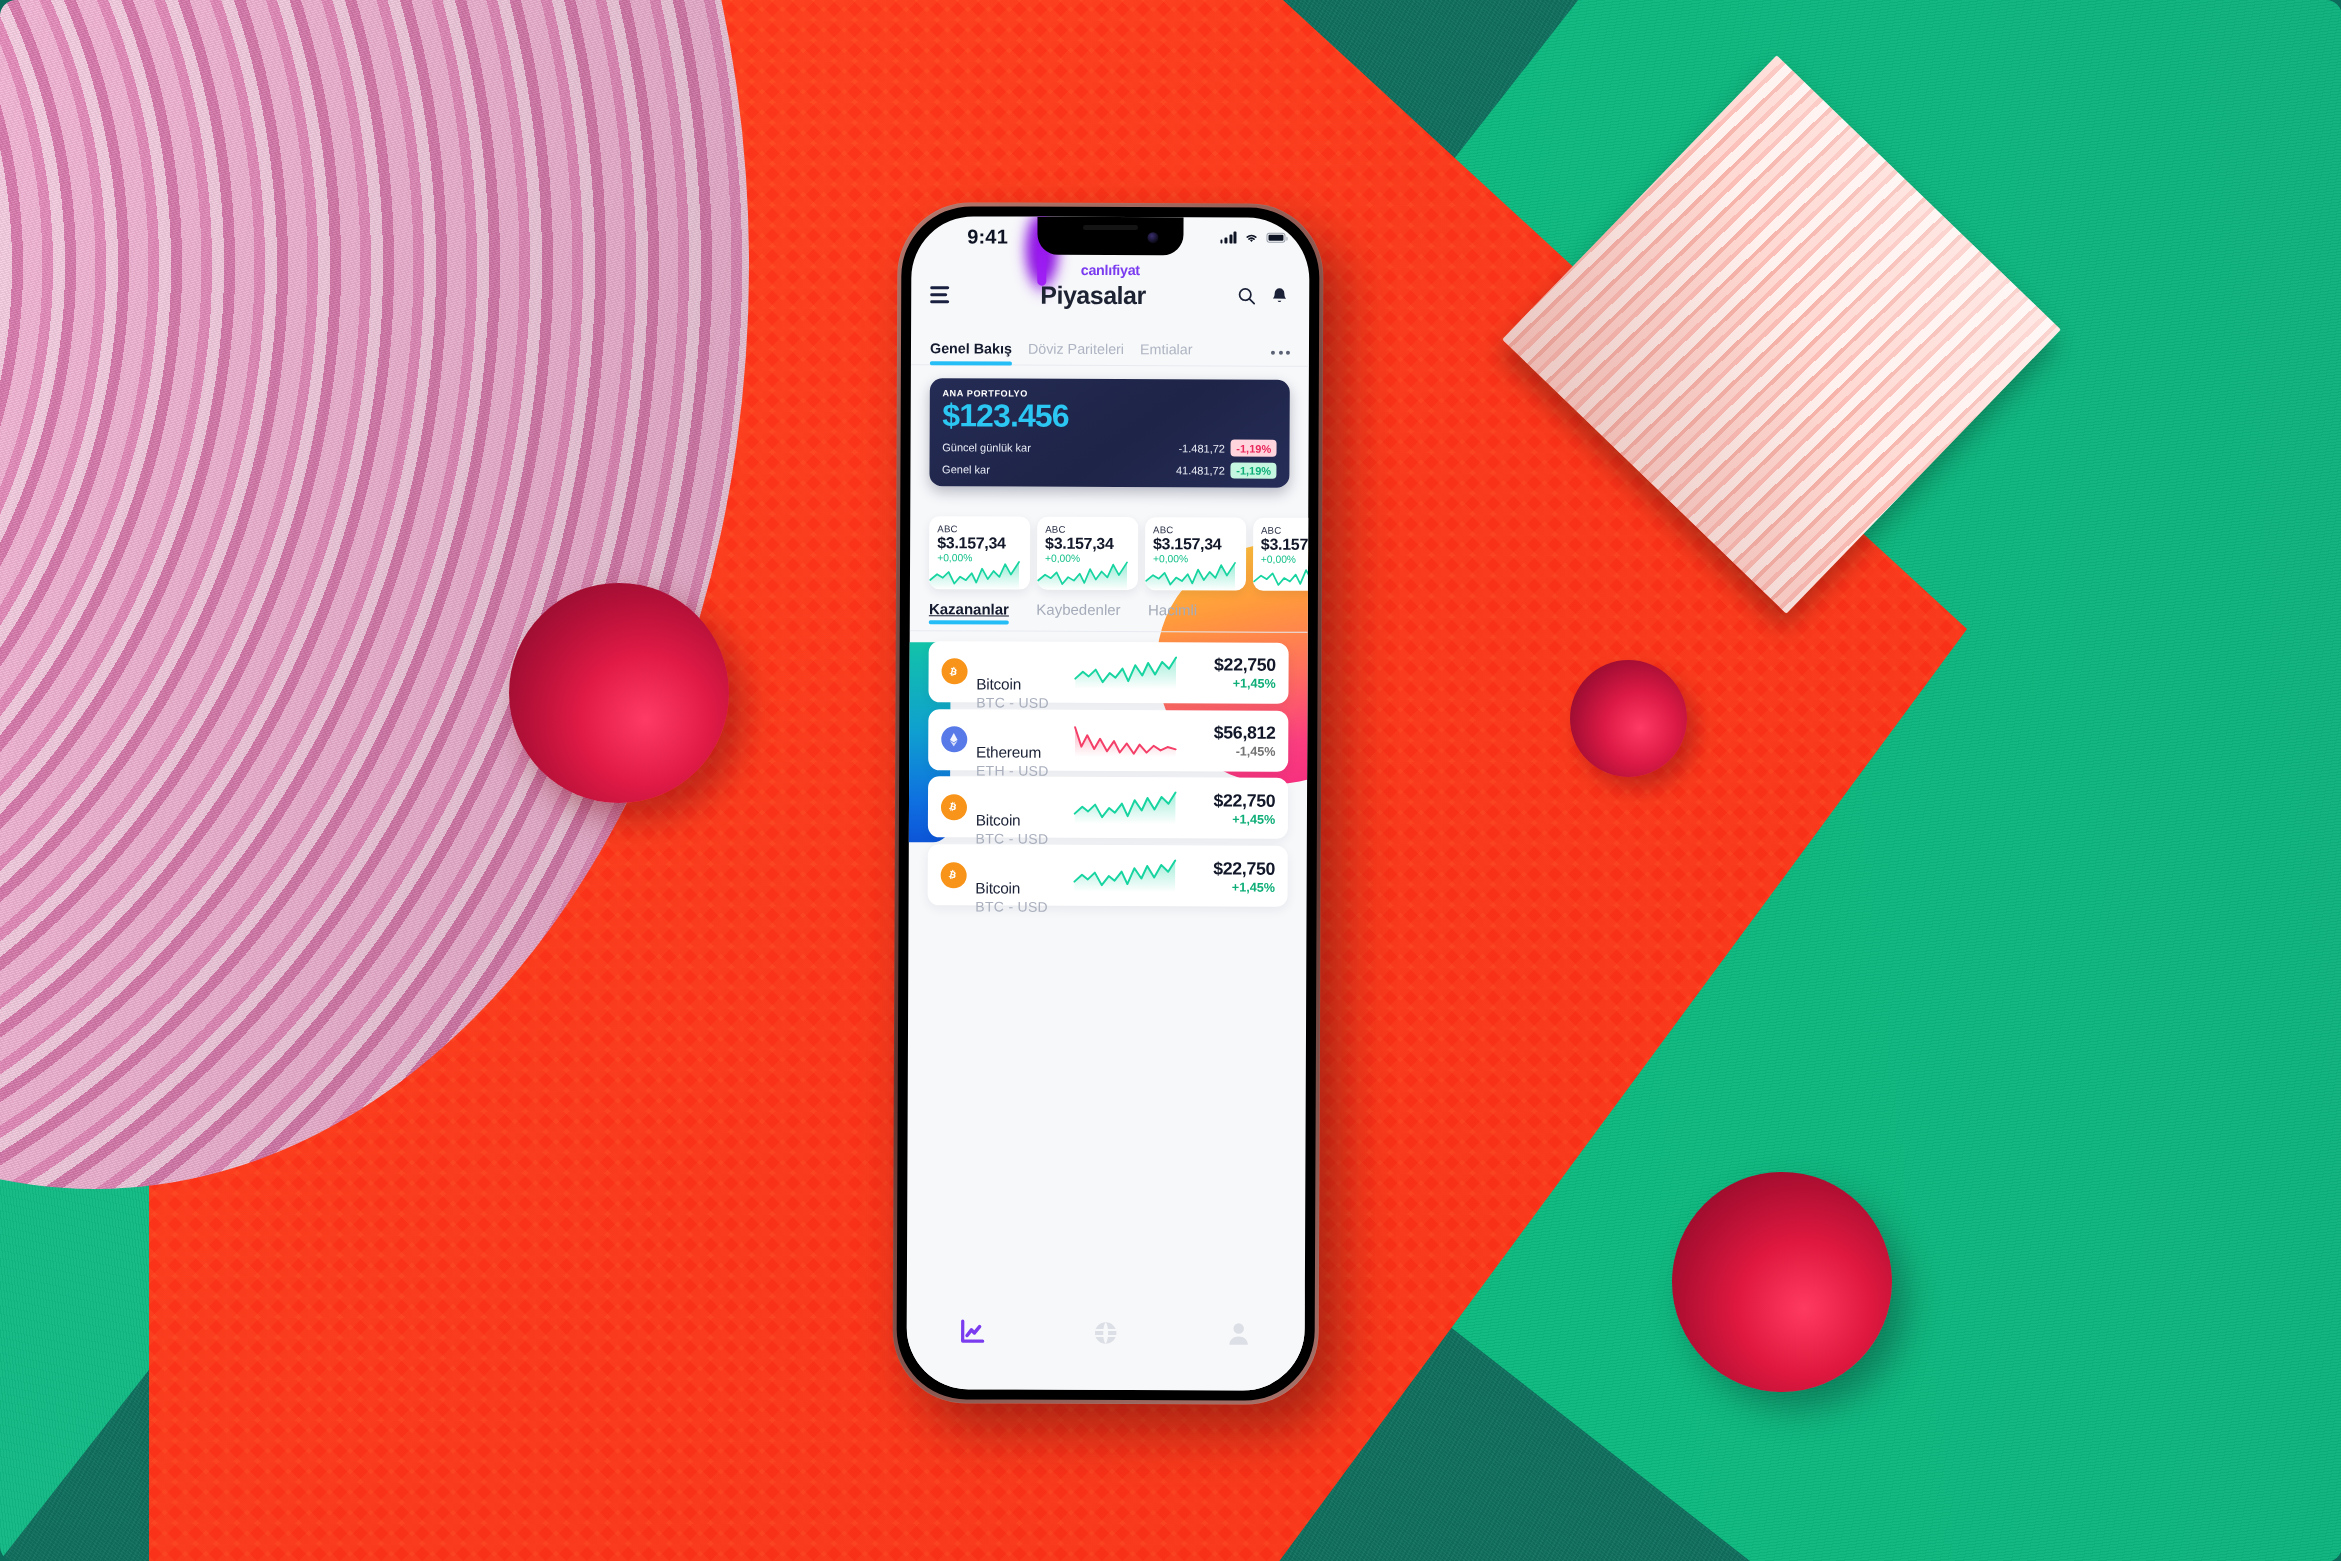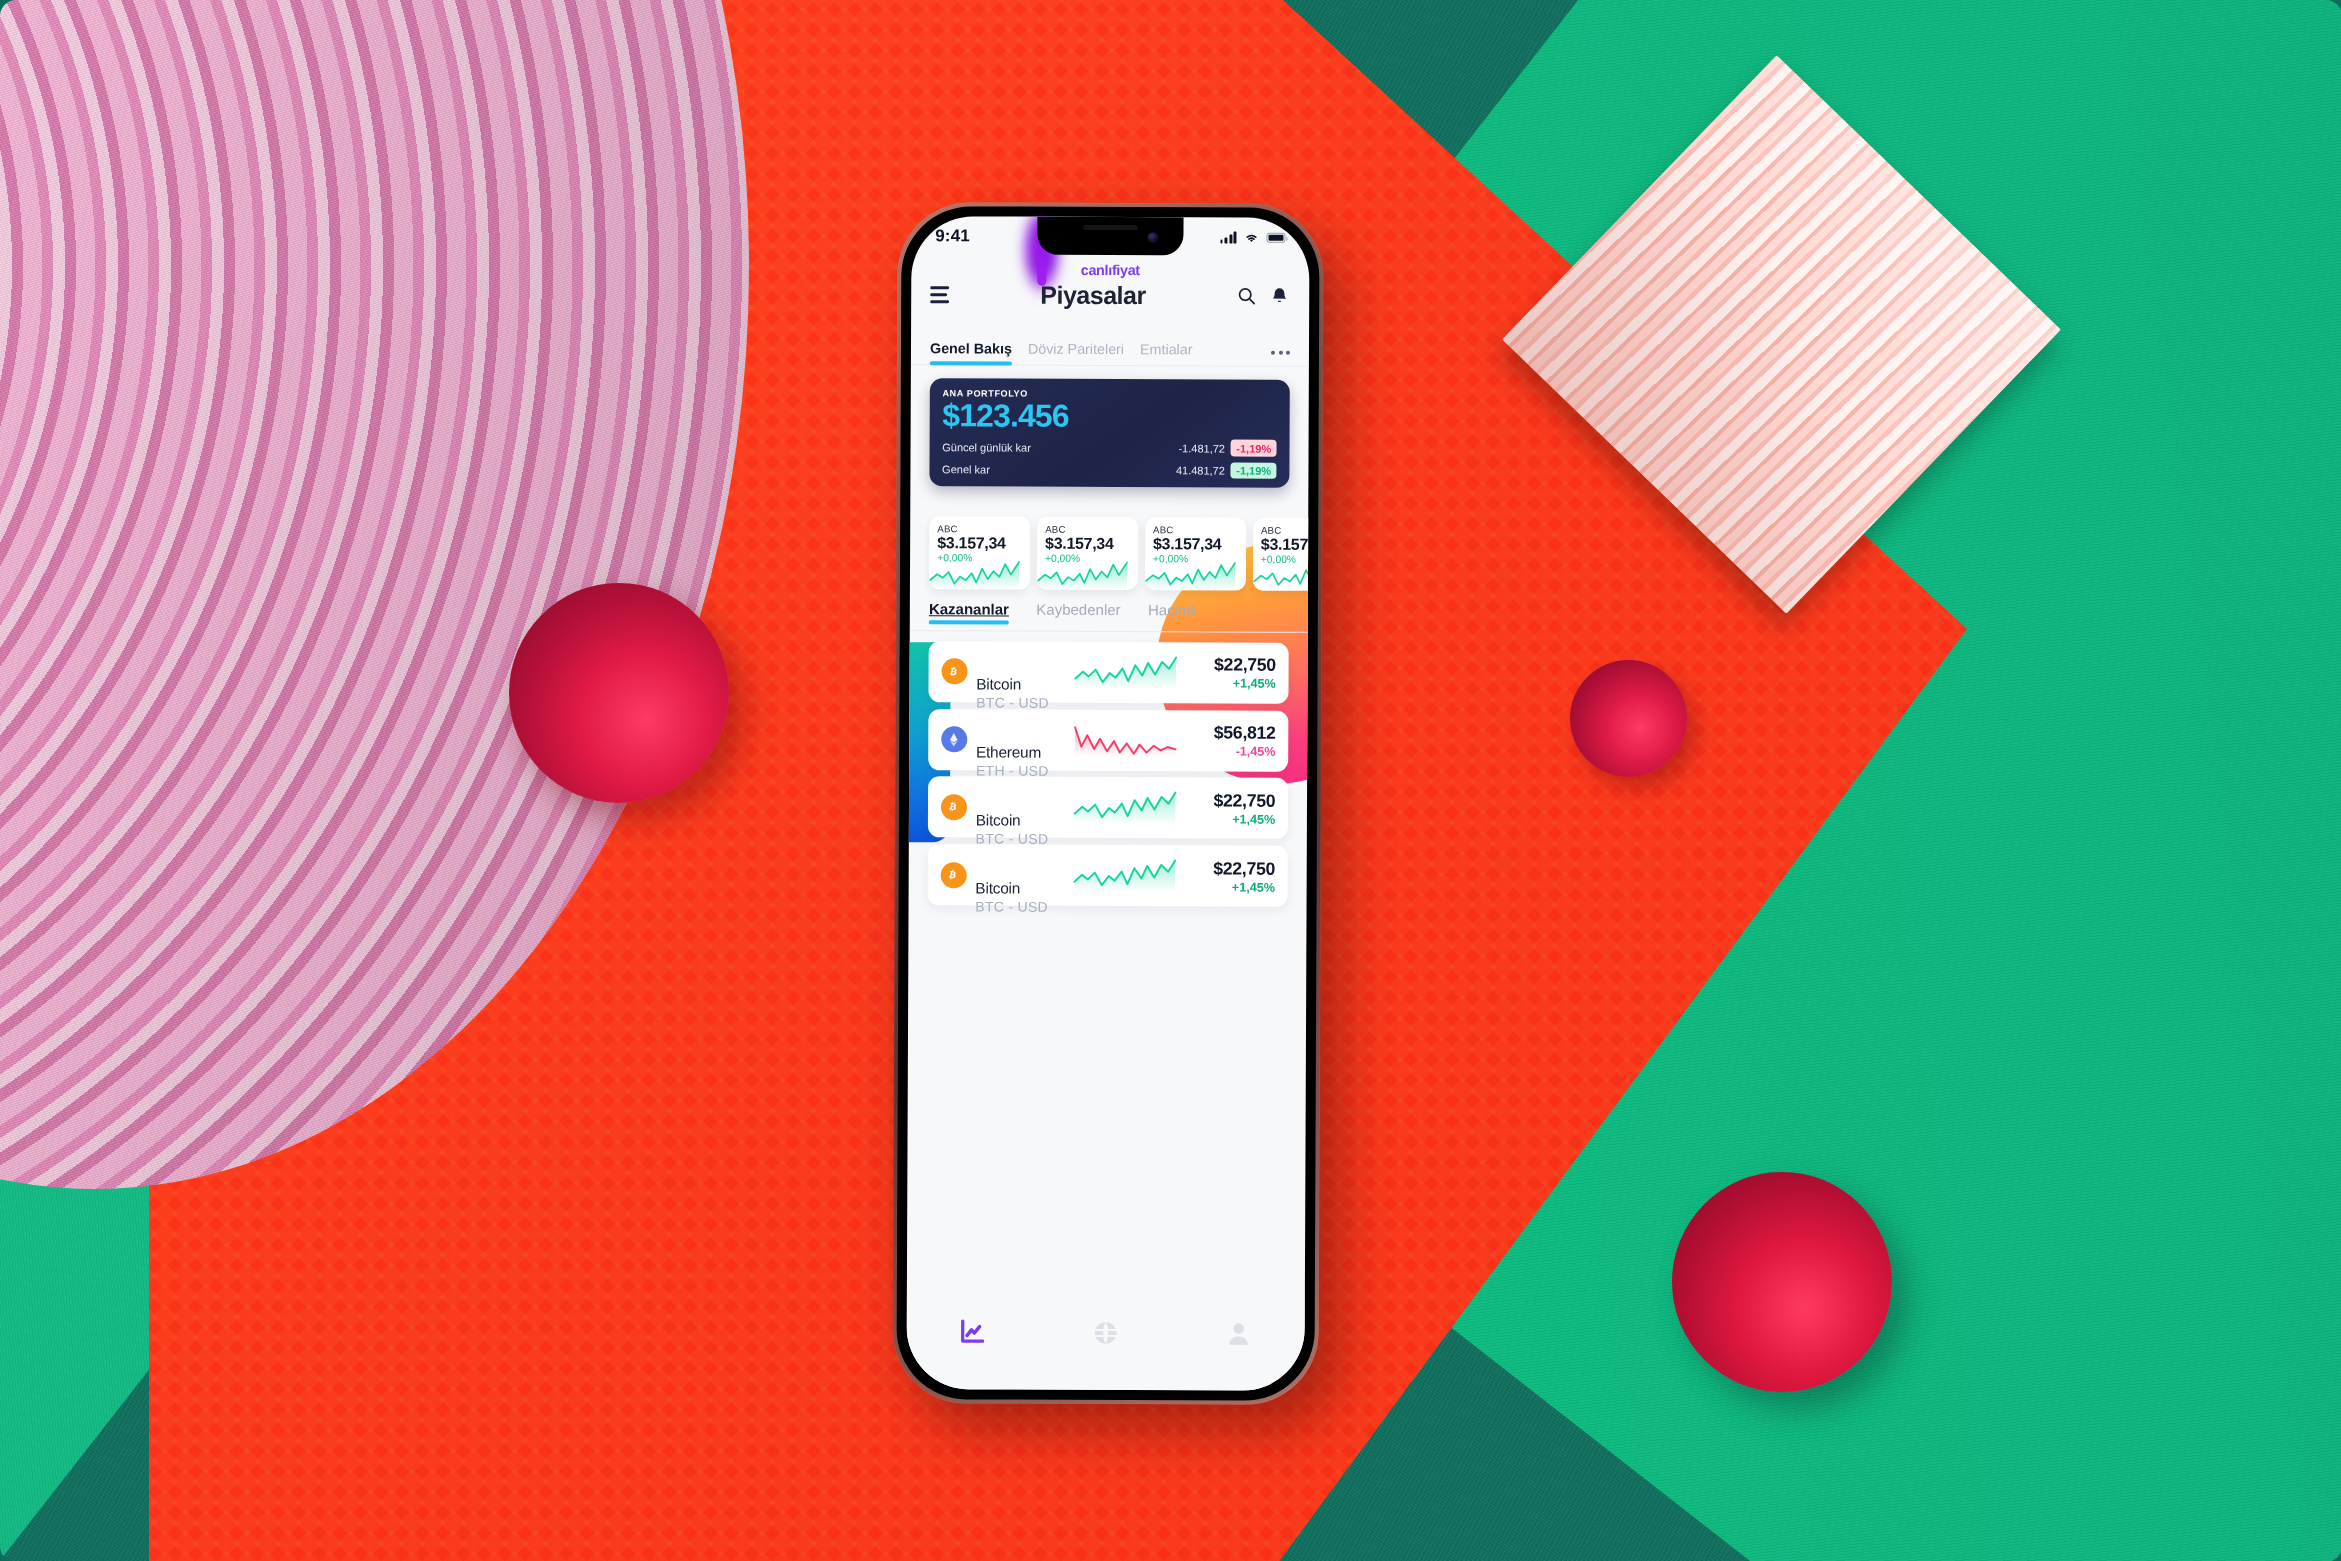--- a/index.html
+++ b/index.html
@@ -85,21 +85,21 @@
   .notch{position:absolute;left:50%;transform:translateX(-50%);top:0;width:146px;height:38px;
     background:#000;border-radius:0 0 20.6px 20.6px;z-index:40;}
   .notch-speaker{position:absolute;left:50%;transform:translateX(-50%);top:8px;width:55px;height:5.7px;
     background:#141414;border-radius:3.4px;}
   .notch-cam{position:absolute;right:25px;top:15px;width:11.4px;height:11.4px;border-radius:50%;
     background:radial-gradient(circle at 40% 35%, #3a2e6e, #0b0a18 70%);}
 
   
   .statusbar{position:absolute;top:0;left:0;right:0;height:41px;z-index:35;display:flex;
     align-items:center;justify-content:space-between;padding:0 24px;box-sizing:border-box;}
-  .clock{font-size:17px;font-weight:700;color:#0e1324;letter-spacing:0.2px;}
+  .clock{font-size:20px;font-weight:700;color:#0e1324;letter-spacing:0.2px;margin-left:32px;}
   .status-right{display:flex;align-items:center;gap:6.9px;}
   .bars{display:flex;align-items:flex-end;gap:1.7px;height:12.6px;}
   .bars i{display:block;width:2.9px;background:#0e1324;border-radius:0.9px;}
   .bars i:nth-child(1){height:4px;}
   .bars i:nth-child(2){height:6.9px;}
   .bars i:nth-child(3){height:9.7px;}
   .bars i:nth-child(4){height:12.6px;}
   .batt{width:19.4px;height:10.3px;border:1.4px solid #9aa0ab;border-radius:2.9px;position:relative;
     display:flex;align-items:center;padding:1.1px;box-sizing:border-box;}
   .batt::after{content:"";position:absolute;right:-2.9px;top:2.9px;width:1.7px;height:4px;background:#9aa0ab;border-radius:0 1.1px 1.1px 0;}
@@ -182,21 +182,21 @@
   .coin.eth{background:#577ae8;}
   .coin svg{width:17px;height:17px;}
   .names{display:flex;flex-direction:column;gap:1.1px;min-width:86px;margin-top:43px;}
   .cname{font-size:15.4px;color:#1b2236;letter-spacing:-0.2px;}
   .cpair{font-size:14px;color:#a9afbd;letter-spacing:0.3px;}
   .rspark{flex:1 1 auto;height:33px;margin:0 2.3px;}
   .rvals{text-align:right;min-width:86px;}
   .rprice{font-size:17.7px;font-weight:700;color:#121829;letter-spacing:-0.3px;text-align:right;}
   .rchg{font-size:12.6px;font-weight:800;margin-top:1.1px;}
   .rchg.pos{color:#0fae79;}
-  .rchg.neg{color:#ec4899;}
+  .rchg.neg{color:#737373;}
 
   
   .botnav{position:absolute;left:0;right:0;bottom:0;height:86px;z-index:32;
     background:linear-gradient(180deg,rgba(247,248,250,.86) 0%, #f7f8fa 34%);
     display:flex;align-items:flex-start;justify-content:space-around;padding-top:13.7px;box-sizing:border-box;}
   .nav-ic{width:30px;height:30px;display:block;}
   .fade-bottom{position:absolute;left:0;right:0;bottom:86px;height:23px;z-index:31;
     background:linear-gradient(180deg,rgba(247,248,250,0),rgba(247,248,250,.95));}
 </style>
 </head>

